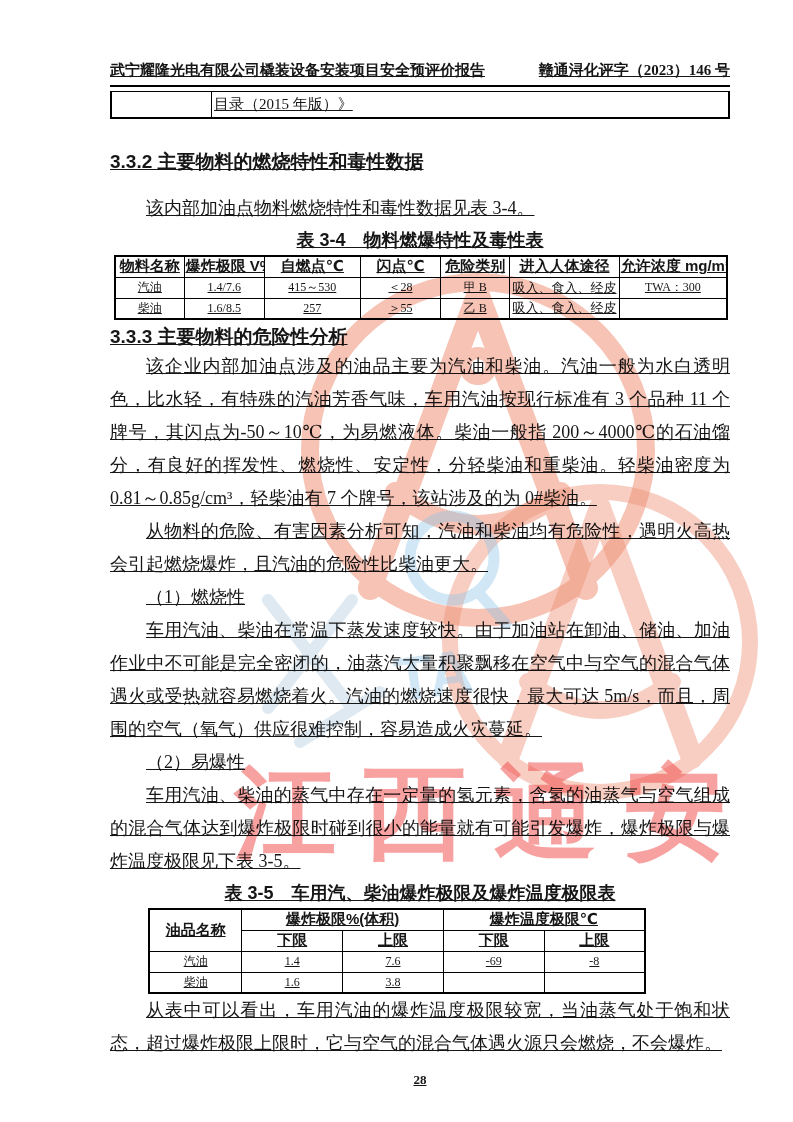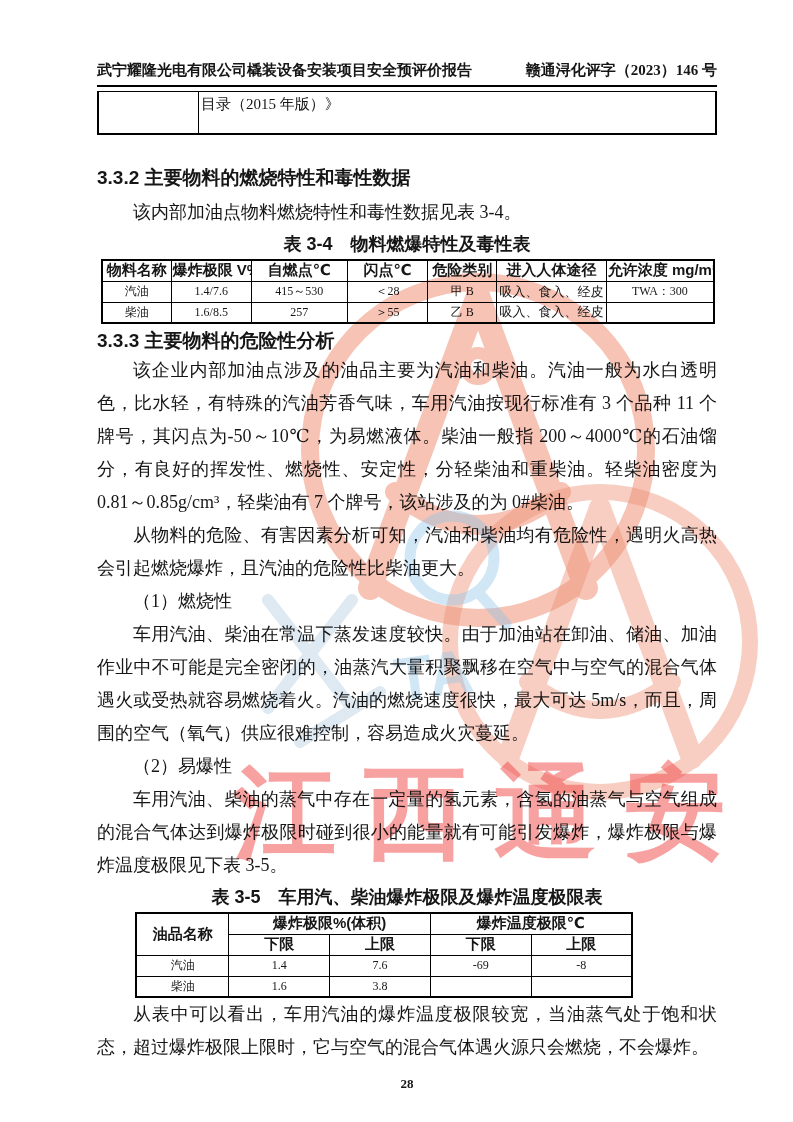--- a/index.html
+++ b/index.html
@@ -2,37 +2,37 @@
 <html><head>
 <meta charset="utf-8">
 <style>
   * { margin:0; padding:0; box-sizing:border-box; }
   html,body { background:#888; }
   .page {
     position:relative; width:793px; height:1122px; margin:0 auto;
     background:#ffffff; color:#161616; overflow:hidden;
     font-family:"Liberation Serif","DejaVu Serif",serif;
   }
-  .content { position:absolute; left:97px; top:0; width:620px; z-index:1; }
+  .content { position:absolute; left:110px; top:0; width:620px; z-index:1;text-decoration:underline; }
 
   
   .hdr { display:flex; justify-content:space-between; align-items:flex-end;
          padding-top:61px; font-weight:bold; font-size:15px; white-space:nowrap; }
   .hdr-rule { border-bottom:2px solid #000; margin-top:5px; }
-  .catalog-box { display:flex; border:2px solid #000; border-top-width:1px; height:44px; margin-top:4px; }
+  .catalog-box { display:flex; border:2px solid #000; border-top-width:1px; height:28px; margin-top:4px; }
   .catalog-cell-left { width:100px; border-right:1px solid #000; }
   .catalog-cell-right { flex:1; font-size:15px; line-height:24px; padding-left:2px; }
 
   
   .h-sec { font-family:"Liberation Sans","DejaVu Sans",sans-serif;
            font-weight:bold; font-size:19px; }
   .h-332 { margin-top:30px; }
   .h-333 { margin-top:4px; }
   p.body { font-size:18px; line-height:33px; text-indent:2em; text-align:justify; }
-  .intro { margin-top:5px; }
+  .intro { margin-top:17px; }
   .tbl-caption { font-family:"Liberation Sans","DejaVu Sans",sans-serif;
                  font-weight:bold; font-size:18px; text-align:center;
                  margin-top:3px; margin-bottom:3px; }
 
   
   table { border-collapse:collapse; border:2px solid #000; table-layout:fixed; }
   th, td { border:1px solid #000; text-align:center; vertical-align:middle;
            height:21px; padding:0 1px; white-space:nowrap; overflow:hidden; }
   th { font-family:"Liberation Sans","DejaVu Sans",sans-serif; font-weight:bold; font-size:15px; }
   td { font-size:12px; }

